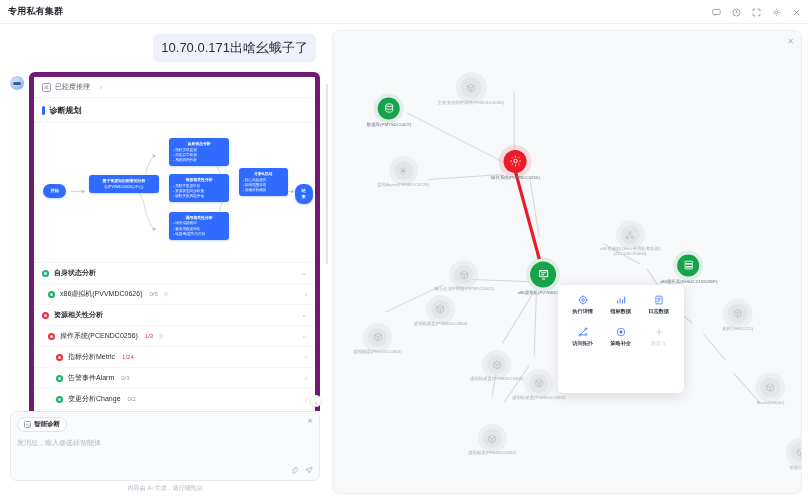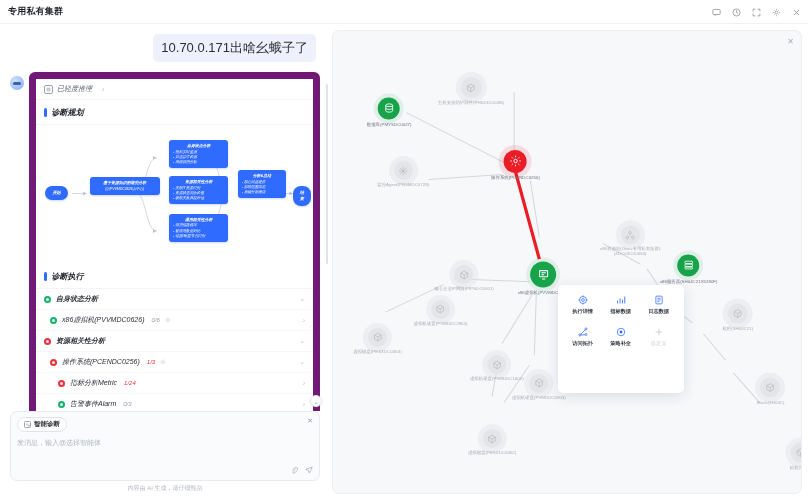--- a/index.html
+++ b/index.html
@@ -103,26 +103,25 @@
   .avatar:after {
     content: "";
     position: absolute; left: 3px; top: 6px;
     width: 8px; height: 2.5px;
     border-radius: 2px;
     background: #3f5f9e;
   }
   .assist-card {
     flex: 1;
     background: #ffffff;
-    border: 7px solid #701a75;
+    border: 5px solid #701a75;
     border-radius: 6px;
     overflow: hidden;
     min-width: 0;
     box-shadow: 0 1px 2px rgba(0,0,0,.03);
-    font-style: italic;
   }
   .reason-bar {
     display: flex; align-items: center; gap: 4px;
     padding: 5px 8px;
     font-size: 7px;
     color: #5a6170;
     border-bottom: 1px solid #f3f4f6;
   }
   .reason-bar .brain {
     width: 9px; height: 9px;
@@ -447,21 +446,20 @@
                   <span class="fl">- 影响范围界定</span>
                   <span class="fl">- 后续分析建议</span>
                 </div>
 
                 <div class="fnode pill" style="left:94%;top:44%;">
                   <span>结束</span>
                 </div>
               </div>
             </div>
 
-            <div class="sec-title">诊断执行</div>
 
             <div class="exec-list">
               <div class="row head">
                 <span class="dot ok"></span>
                 <span class="label">自身状态分析</span>
                 <span class="spacer"></span>
                 <span class="chev">⌄</span>
               </div>
 
               <div class="row lvl1">

